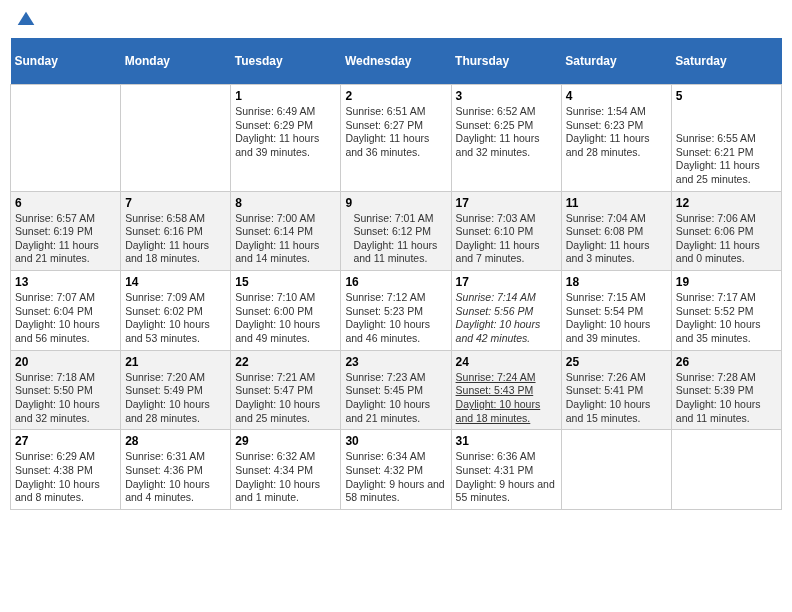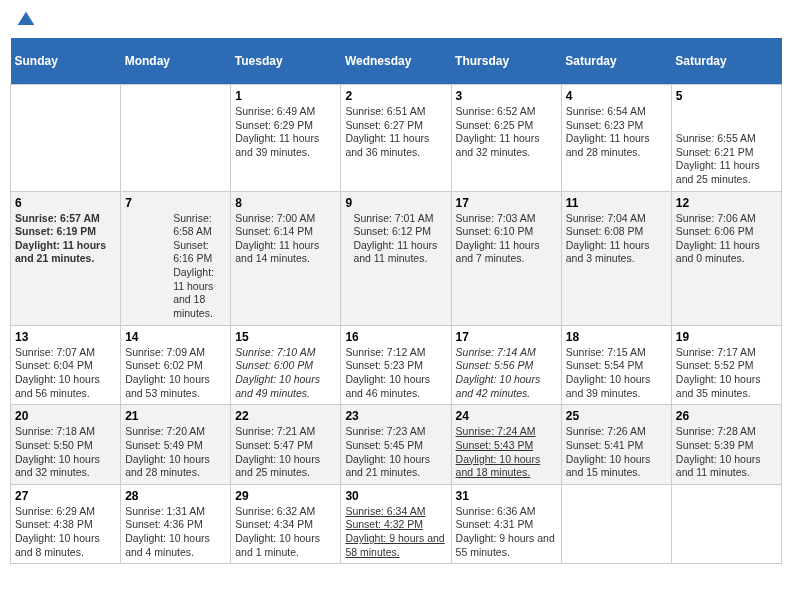--- a/index.html
+++ b/index.html
@@ -138,41 +138,41 @@
 Daylight: 11 hours and 36 minutes.</div>
         </td>
         <td>
           <span class="day-number">3</span>
           <div class="day-info" style="white-space: pre-line;">Sunrise: 6:52 AM
 Sunset: 6:25 PM
 Daylight: 11 hours and 32 minutes.</div>
         </td>
         <td>
           <span class="day-number">4</span>
-          <div class="day-info" style="white-space: pre-line;">Sunrise: 6:54 AM
+          <div class="day-info" style="white-space: pre-line;">Sunrise: 1:54 AM
 Sunset: 6:23 PM
 Daylight: 11 hours and 28 minutes.</div>
         </td>
         <td>
           <span class="day-number">5</span>
           <div class="day-info" style="white-space: pre-line; margin-top: 29px;">Sunrise: 6:55 AM
 Sunset: 6:21 PM
 Daylight: 11 hours and 25 minutes.</div>
         </td>
       </tr>
       <tr>
         <td>
           <span class="day-number">6</span>
-          <div class="day-info" style="white-space: pre-line; font-weight: bold;">Sunrise: 6:57 AM
+          <div class="day-info" style="white-space: pre-line;">Sunrise: 6:57 AM
 Sunset: 6:19 PM
 Daylight: 11 hours and 21 minutes.</div>
         </td>
         <td>
           <span class="day-number">7</span>
-          <div class="day-info" style="white-space: pre-line; margin-left: 48px;">Sunrise: 6:58 AM
+          <div class="day-info" style="white-space: pre-line;">Sunrise: 6:58 AM
 Sunset: 6:16 PM
 Daylight: 11 hours and 18 minutes.</div>
         </td>
         <td>
           <span class="day-number">8</span>
           <div class="day-info" style="white-space: pre-line;">Sunrise: 7:00 AM
 Sunset: 6:14 PM
 Daylight: 11 hours and 14 minutes.</div>
         </td>
         <td>
@@ -208,21 +208,21 @@
 Daylight: 10 hours and 56 minutes.</div>
         </td>
         <td>
           <span class="day-number">14</span>
           <div class="day-info" style="white-space: pre-line;">Sunrise: 7:09 AM
 Sunset: 6:02 PM
 Daylight: 10 hours and 53 minutes.</div>
         </td>
         <td>
           <span class="day-number">15</span>
-          <div class="day-info" style="white-space: pre-line; font-style: italic;">Sunrise: 7:10 AM
+          <div class="day-info" style="white-space: pre-line;">Sunrise: 7:10 AM
 Sunset: 6:00 PM
 Daylight: 10 hours and 49 minutes.</div>
         </td>
         <td>
           <span class="day-number">16</span>
           <div class="day-info" style="white-space: pre-line;">Sunrise: 7:12 AM
 Sunset: 5:23 PM
 Daylight: 10 hours and 46 minutes.</div>
         </td>
         <td>
@@ -290,33 +290,33 @@
       </tr>
       <tr>
         <td>
           <span class="day-number">27</span>
           <div class="day-info" style="white-space: pre-line;">Sunrise: 6:29 AM
 Sunset: 4:38 PM
 Daylight: 10 hours and 8 minutes.</div>
         </td>
         <td>
           <span class="day-number">28</span>
-          <div class="day-info" style="white-space: pre-line;">Sunrise: 1:31 AM
+          <div class="day-info" style="white-space: pre-line;">Sunrise: 6:31 AM
 Sunset: 4:36 PM
 Daylight: 10 hours and 4 minutes.</div>
         </td>
         <td>
           <span class="day-number">29</span>
           <div class="day-info" style="white-space: pre-line;">Sunrise: 6:32 AM
 Sunset: 4:34 PM
 Daylight: 10 hours and 1 minute.</div>
         </td>
         <td>
           <span class="day-number">30</span>
-          <div class="day-info" style="white-space: pre-line; text-decoration: underline;">Sunrise: 6:34 AM
+          <div class="day-info" style="white-space: pre-line;">Sunrise: 6:34 AM
 Sunset: 4:32 PM
 Daylight: 9 hours and 58 minutes.</div>
         </td>
         <td>
           <span class="day-number">31</span>
           <div class="day-info" style="white-space: pre-line;">Sunrise: 6:36 AM
 Sunset: 4:31 PM
 Daylight: 9 hours and 55 minutes.</div>
         </td>
         <td class="empty"></td>

